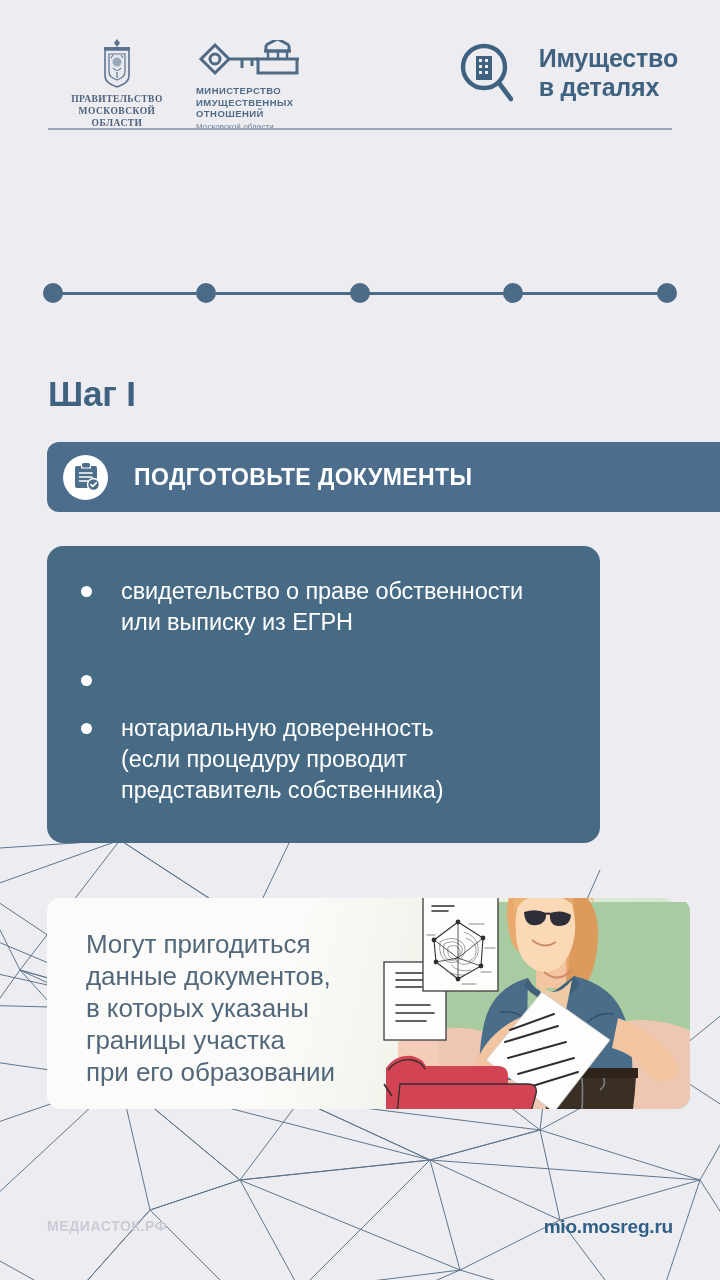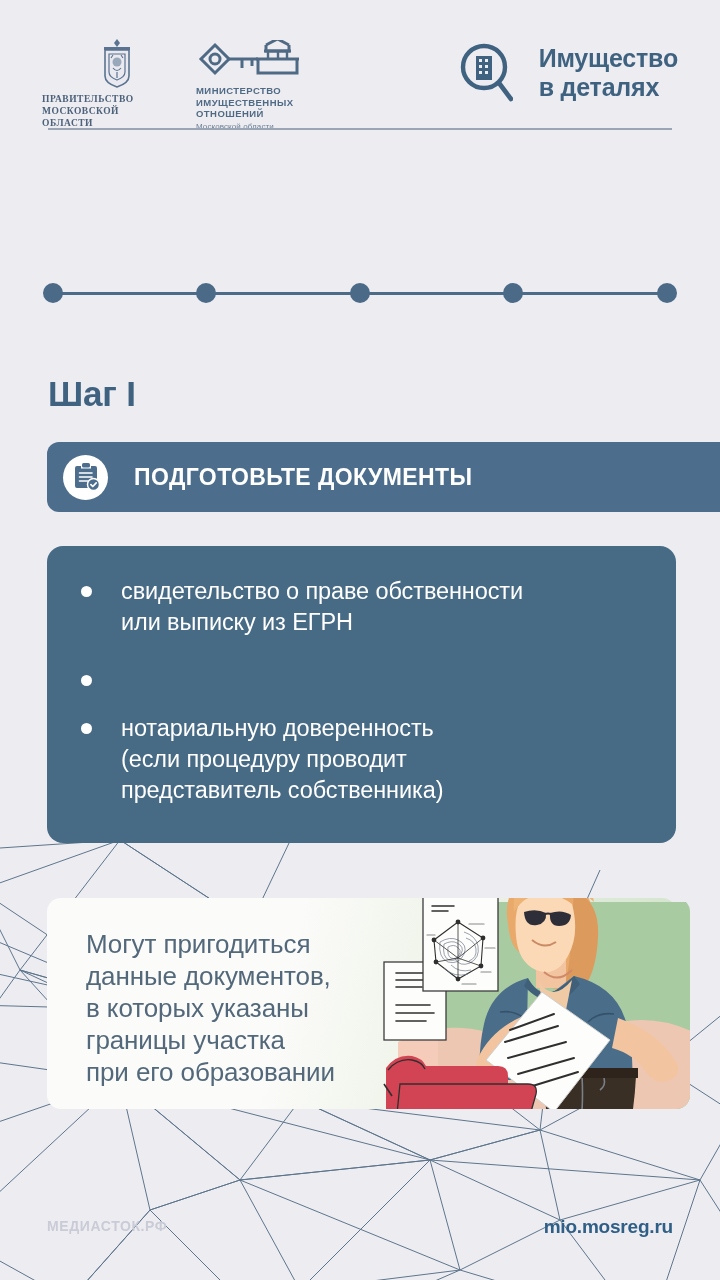--- a/index.html
+++ b/index.html
@@ -42,21 +42,21 @@
     left: 0; top: 0;
     width: 720px;
     height: 135px;
     z-index: 5;
   }
 
   .logo-gov {
     position: absolute;
     left: 42px; top: 38px;
     width: 150px;
-    text-align: left;
+    text-align: center;
   }
   .logo-gov .crest { display: block; margin: 0 auto 5px auto; }
   .logo-gov .cap {
     font-family: "Liberation Serif", "DejaVu Serif", serif;
     font-size: 9.5px;
     font-weight: 700;
     letter-spacing: 0.5px;
     line-height: 12px;
     color: #4c617a;
   }
@@ -181,21 +181,21 @@
     font-size: 23px;
     font-weight: 700;
     color: #ffffff;
     letter-spacing: 0.4px;
   }
 
   
   .bullets {
     position: absolute;
     left: 47px; top: 546px;
-    width: 629px;
+    width: 553px;
     height: 297px;
     border-radius: 16px;
     background: #476a85;
     padding: 30px 34px 0 34px;
     z-index: 5;
   }
   .bullet {
     display: flex;
     align-items: flex-start;
     margin-bottom: 27px;

